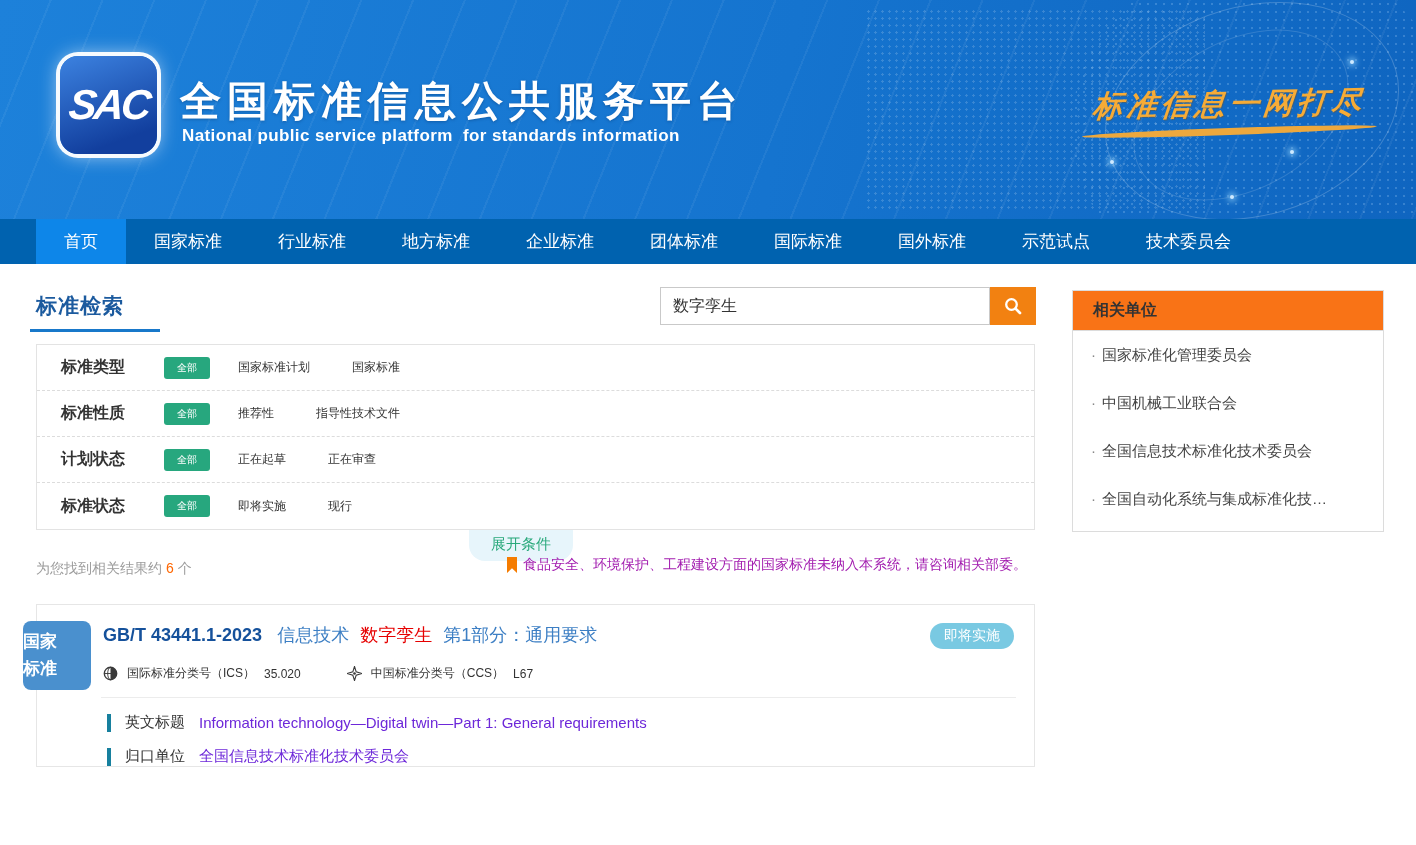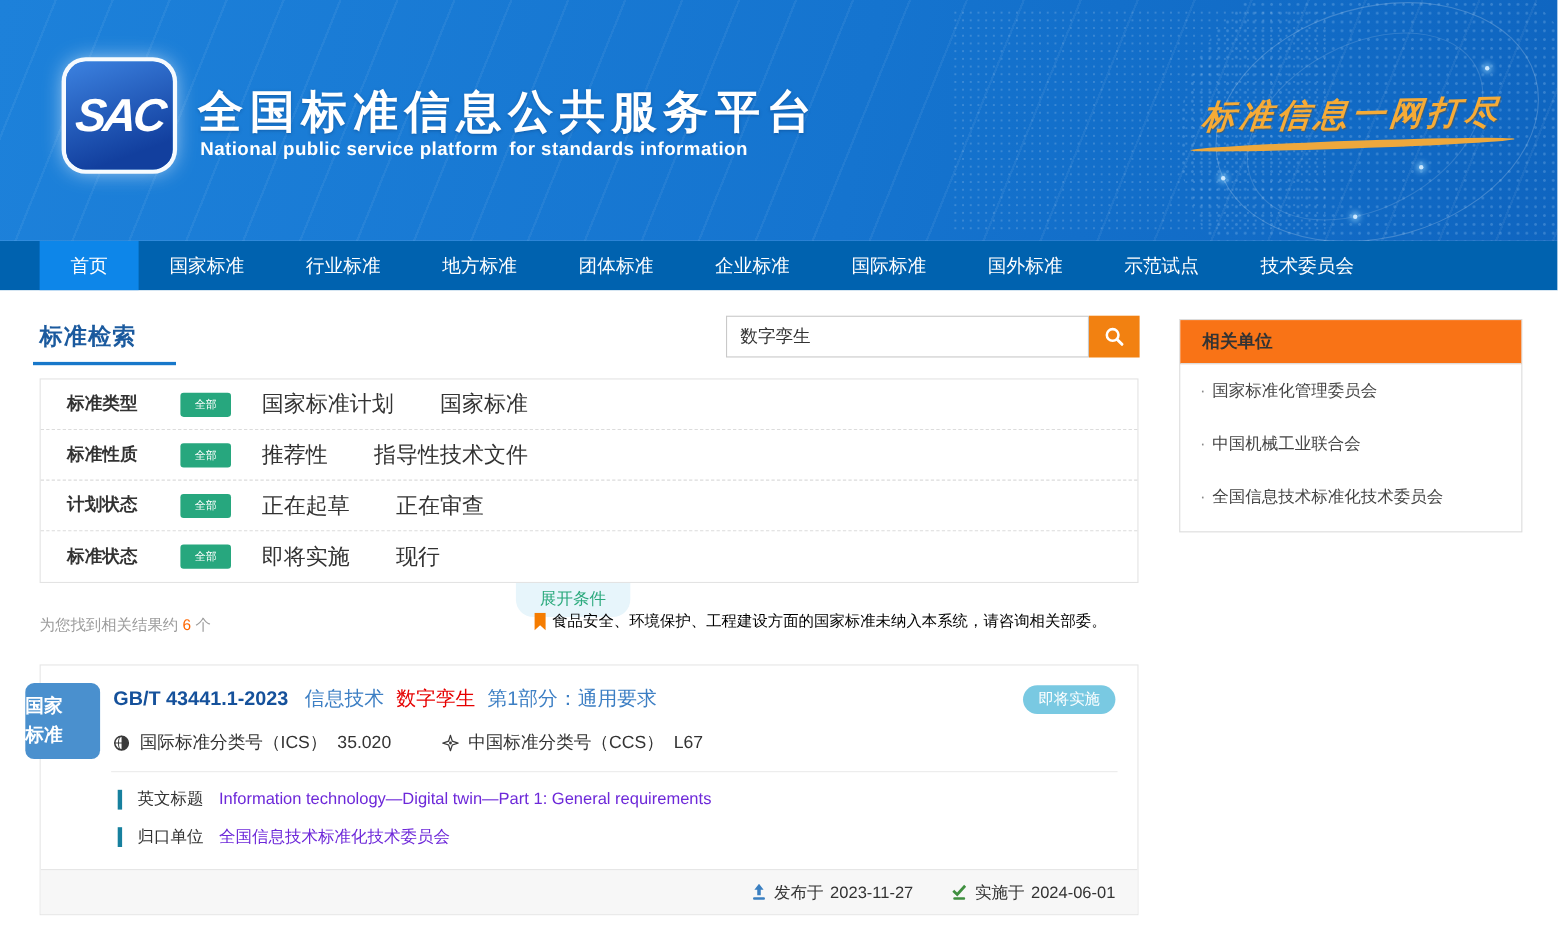--- a/index.html
+++ b/index.html
@@ -55,44 +55,44 @@
     color:#333; outline:none; font-family:inherit; }
   .search button { width:46px; height:38px; background:#f28111; border:none; cursor:pointer;
     display:flex; align-items:center; justify-content:center; }
 
   .filter-box { position:absolute; left:36px; top:80px; width:999px; background:#fff; border:1px solid #e3e3e3; }
   .filter-row { display:flex; align-items:center; height:46px; padding-left:24px; border-bottom:1px dashed #dcdcdc; }
   .filter-row:last-child { border-bottom:none; }
   .filter-label { font-weight:bold; color:#333; font-size:16px; width:103px; }
   .filter-all { background:#27a77e; color:#fff; font-size:10px; padding:4px 13px; border-radius:3px;
     margin-right:28px; cursor:pointer; }
-  .filter-opt { color:#333; font-size:20px; margin-right:42px; cursor:pointer;text-align:right; }
+  .filter-opt { color:#333; font-size:12px; margin-right:42px; cursor:pointer;text-align:right; }
 
   .expand { position:absolute; left:469px; top:266px; background:#e7f5fb; color:#2aa97c; font-size:15px;
     padding:5px 22px 7px; border-radius:0 0 16px 16px; cursor:pointer; }
 
   .result-info { position:absolute; left:36px; top:296px; font-size:14px; color:#9c9c9c; }
   .result-info .count { color:#f60; margin:0 4px; }
-  .notice { position:absolute; left:485px; top:292px; display:flex; align-items:flex-end; gap:5px;
-    color:#000000; font-size:14px; }
+  .notice { position:absolute; left:506px; top:292px; display:flex; align-items:flex-end; gap:5px;
+    color:#a21caf; font-size:14px; }
 
   
   .card { position:absolute; left:36px; top:340px; width:999px; border:1px solid #e6e6e6; background:#fff; }
   .card-badge { position:absolute; left:-14px; top:16px; width:68px; height:69px; border-radius:8px;
     background:#4a90ce; color:#fff; font-size:17px; font-weight:bold; line-height:1.55;
     display:flex; flex-direction:column; align-items:flex-start; justify-content:center; }
   .card-head { display:flex; align-items:flex-start; padding:18px 18px 0 66px; }
   .card-title { font-size:18px; flex:1; }
   .card-title .code { color:#15519b; font-weight:bold; margin-right:10px; cursor:pointer; }
   .card-title .part { color:#3d7fc4; cursor:pointer; }
   .card-title .hl { color:#e60000; margin:0 6px; cursor:pointer; }
   .status-badge { background:#79c9e2; color:#fff; font-size:14px; padding:4px 14px; border-radius:13px;
     margin-right:2px; white-space:nowrap; }
   .card-meta { display:flex; align-items:center; gap:9px; padding-left:66px; margin-top:16px;
-    color:#333; font-size:16px; }
+    color:#333; font-size:12px; }
   .card-meta .gap { width:28px; }
   .card-divider { border-top:1px solid #ececec; margin:15px 18px 0 64px; }
   .info-row { display:flex; align-items:center; margin:15px 0 0 70px; font-size:15px; }
   .info-bar { width:4px; height:18px; background:#17809e; margin-right:14px; }
   .info-label { color:#333; margin-right:14px; }
   .info-value { color:#6d28d9; }
   .card-footer { margin-top:20px; height:41px; background:#f7f7f7; border-top:1px solid #e6e6e6;
     display:flex; align-items:center; justify-content:flex-end; gap:34px; padding-right:20px;
     font-size:15px; color:#333; }
   .date-item { display:flex; align-items:center; gap:6px; }
@@ -127,22 +127,22 @@
   <div class="hdr-subtitle">National public service platform  for standards information</div>
   <div class="slogan">标准信息一网打尽</div>
   <div class="slogan-line"></div>
 </div>
 
 <div class="nav">
   <div class="nav-tab active">首页</div>
   <div class="nav-tab">国家标准</div>
   <div class="nav-tab">行业标准</div>
   <div class="nav-tab">地方标准</div>
+  <div class="nav-tab">企业标准</div>
   <div class="nav-tab">团体标准</div>
-  <div class="nav-tab">企业标准</div>
   <div class="nav-tab">国际标准</div>
   <div class="nav-tab">国外标准</div>
   <div class="nav-tab">示范试点</div>
   <div class="nav-tab">技术委员会</div>
 </div>
 
 <div class="main">
 
   <div class="section-title">标准检索</div>
   <div class="section-underline"></div>
@@ -238,47 +238,32 @@
       <span class="info-label">英文标题</span>
       <span class="info-value">Information technology—Digital twin—Part 1: General requirements</span>
     </div>
 
     <div class="info-row">
       <span class="info-bar"></span>
       <span class="info-label">归口单位</span>
       <span class="info-value">全国信息技术标准化技术委员会</span>
     </div>
 
-    <div class="card-footer">
-      <span class="date-item">
-        <svg width="16" height="16" viewBox="0 0 16 16">
-          <path d="M8 0.5 L12.2 5.8 H9.6 V10.8 H6.4 V5.8 H3.8 Z" fill="#3a7fc1"></path>
-          <rect x="2.6" y="12.6" width="10.8" height="2.4" rx="1" fill="#3a7fc1"></rect>
-        </svg>
-        <span>发布于</span>
-        <span>2023-11-27</span>
-      </span>
-      <span class="date-item">
-        <svg width="16" height="16" viewBox="0 0 16 16">
-          <path d="M2.6 6.8 L6.2 10.2 L13.4 2.2" stroke="#3f8f3f" stroke-width="2.5" fill="none"></path>
-          <rect x="2.6" y="12.6" width="10.8" height="2.4" rx="1" fill="#3f8f3f"></rect>
-        </svg>
-        <span>实施于</span>
-        <span>2024-06-01</span>
-      </span>
-    </div>
   </div>
 
   <div class="sidebar">
     <div class="sidebar-header">相关单位</div>
     <div class="sidebar-item">
       <span class="dot">·</span><span>国家标准化管理委员会</span>
     </div>
     <div class="sidebar-item">
       <span class="dot">·</span><span>中国机械工业联合会</span>
     </div>
     <div class="sidebar-item">
       <span class="dot">·</span><span>全国信息技术标准化技术委员会</span>
     </div>
+    <div class="sidebar-item">
+      <span class="dot">·</span><span>全国自动化系统与集成标准化技…</span>
+    </div>
     <div class="sidebar-pad"></div>
   </div>
 
 </div>
 
 </body></html>

